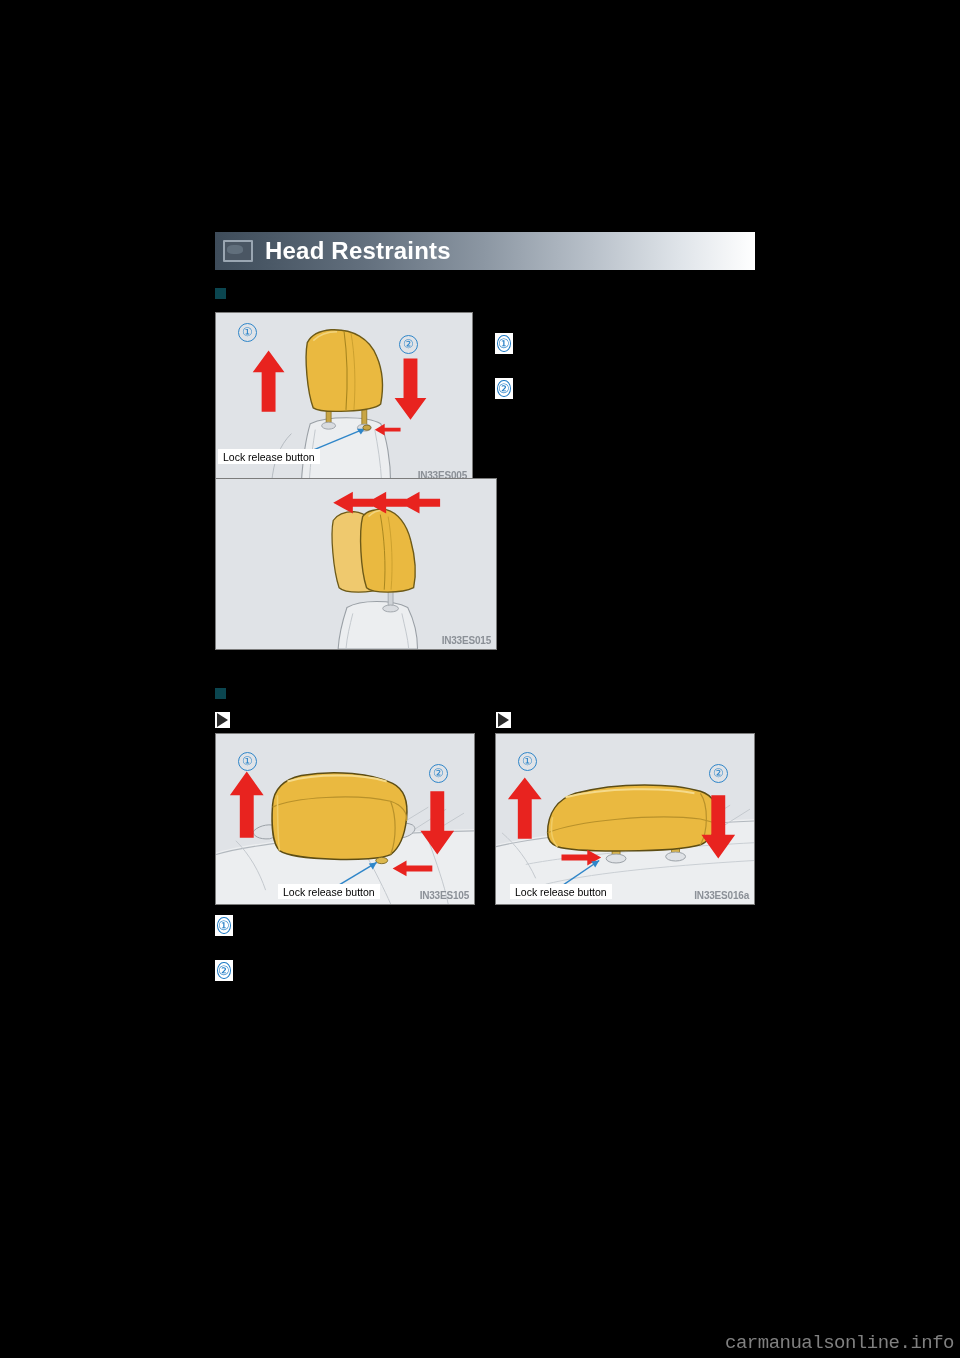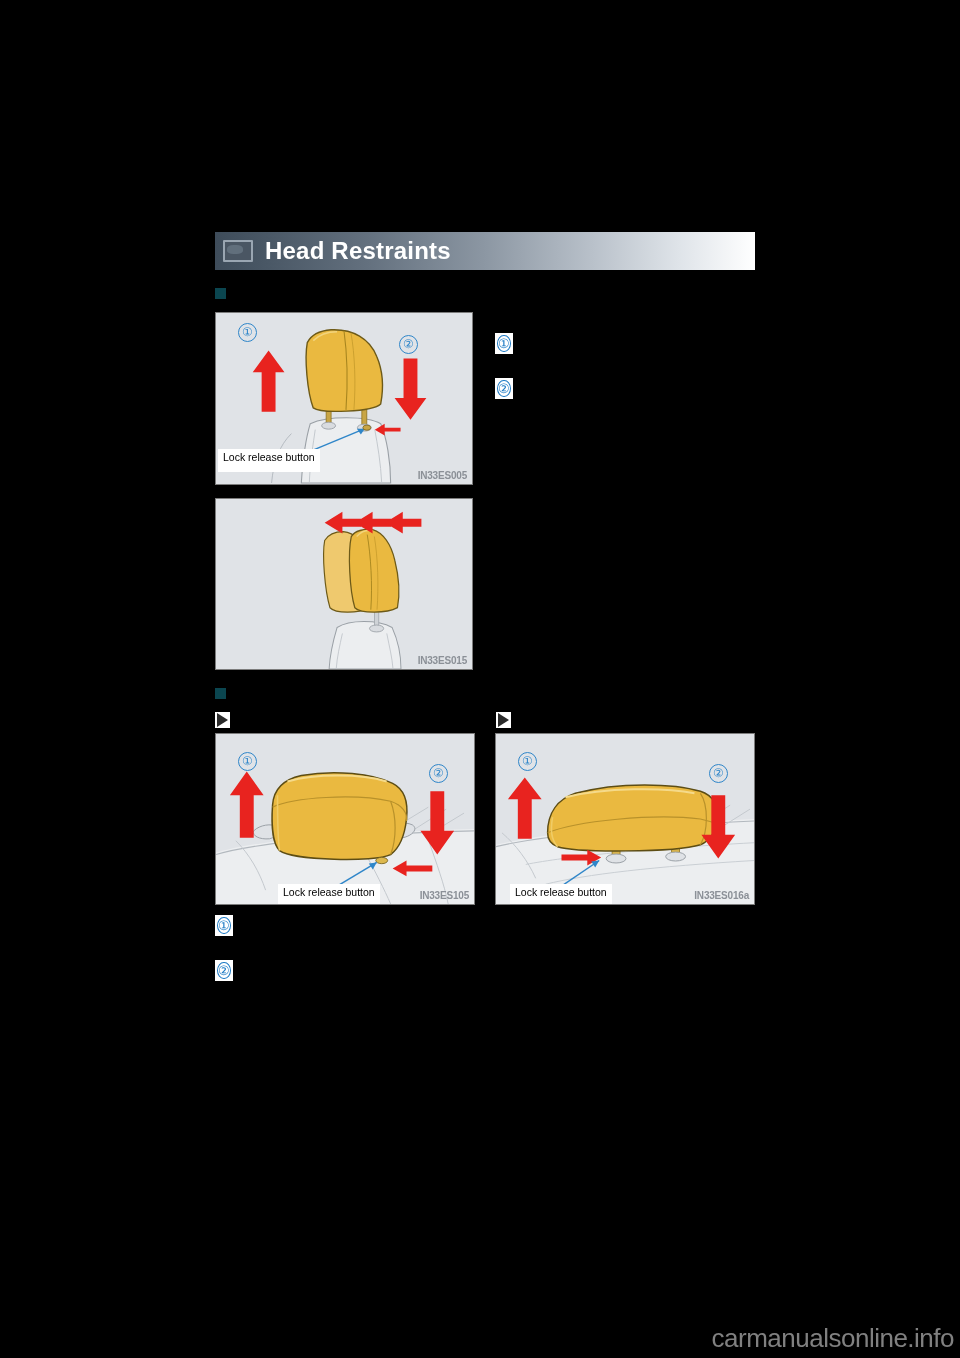--- a/index.html
+++ b/index.html
@@ -146,39 +146,39 @@
   }
 
   
   .panel {
     position: absolute;
     background: #e0e3e7;
     border: 1.5px solid #7c7c7c;
     overflow: hidden;
   }
   #fig-a { left: 215px; top: 312px; width: 258px; height: 173px; }
-  #fig-b { left: 215px; top: 498px; width: 258px; height: 172px; padding-left: 27px; }
+  #fig-b { left: 215px; top: 478px; width: 282px; height: 172px; padding-left: 27px; }
   #fig-c { left: 215px; top: 733px; width: 260px; height: 172px; }
   #fig-d { left: 495px; top: 733px; width: 260px; height: 172px; }
 
   .fig-code {
     position: absolute;
     right: 5px; bottom: 3px;
     font-size: 10px;
     color: #8b9097;
     font-family: "Liberation Sans", sans-serif;
     letter-spacing: -0.2px;
     font-weight: bold;
   }
   .lock-label {
     position: absolute;
     background: #ffffff;
     color: #000000;
     font-size: 10.5px;
-    padding: 2px 5px 8px 5px;
+    padding: 2px 5px 0 5px;
     white-space: nowrap;
     line-height: 13px;
   }
   .circ {
     position: absolute;
     width: 19px; height: 19px;
     border-radius: 50%;
     border: 1.6px solid #2f86c9;
     color: #2f86c9;
     font-size: 12px;
@@ -186,22 +186,22 @@
     text-align: center;
     font-family: "Liberation Serif", serif;
     background: transparent;
   }
 
   
   #watermark {
     position: absolute;
     right: 6px; bottom: 4px;
     color: #808080;
-    font-size: 26px;
-    font-family: Liberation Sans, sans-serif;
+    font-size: 19px;
+    font-family: Liberation Mono, monospace;
     letter-spacing: -0.5px;
   }
 </style>
 </head>
 <body>
 
 <div id="page">
 
   <div id="title-bar">
     <div id="title-icon"></div>

